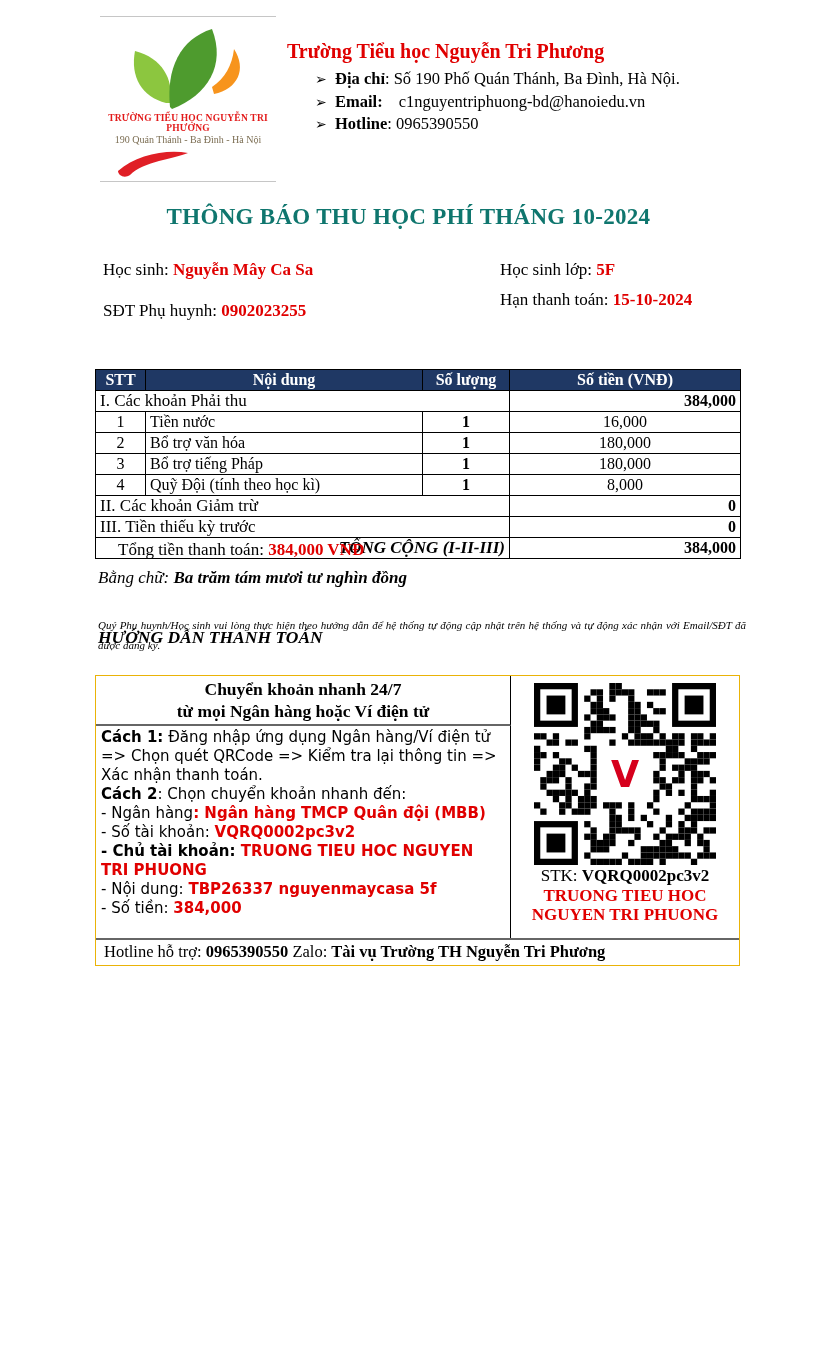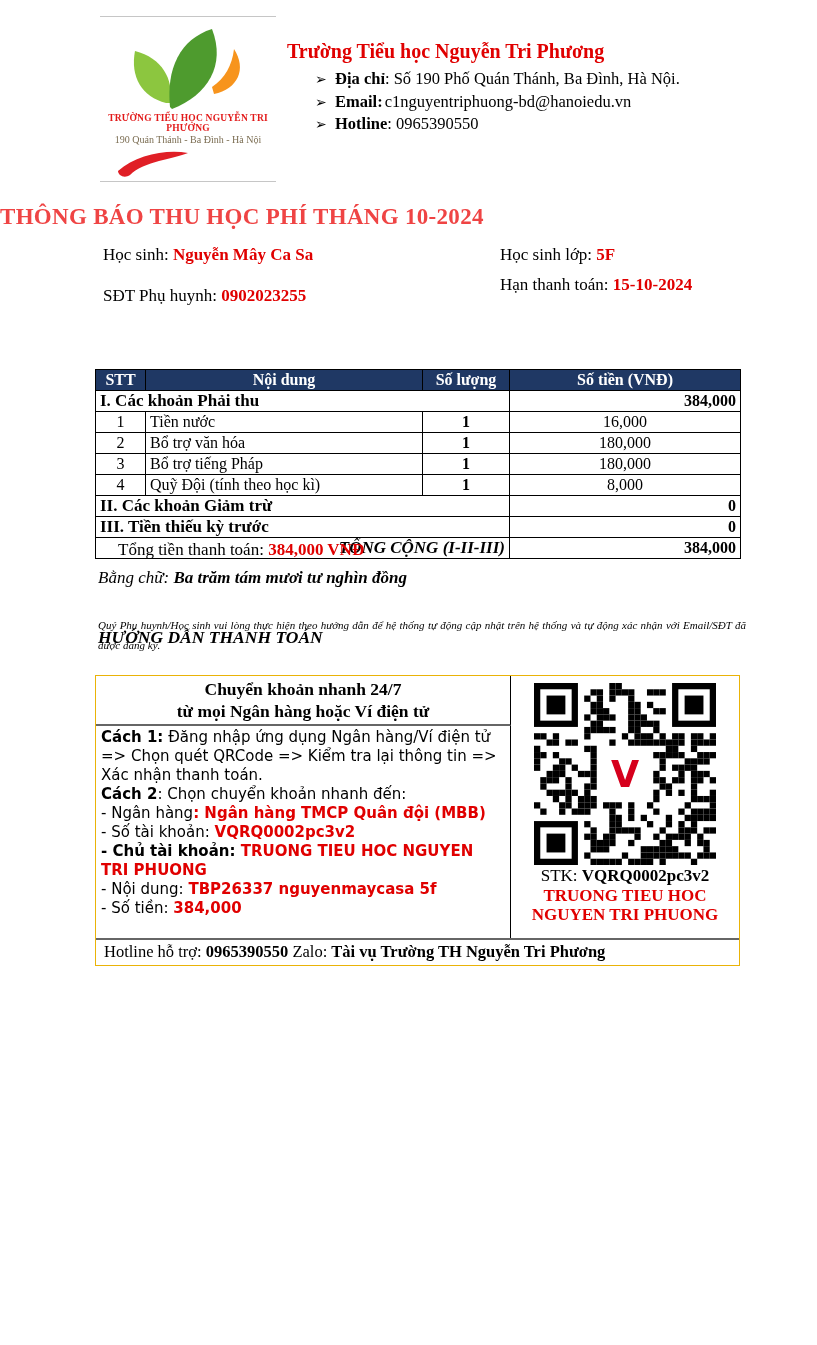--- a/index.html
+++ b/index.html
@@ -17,46 +17,46 @@
   .logo-leaves { display:block; margin:6px auto 0; }
   .logo-name { font-size:9.5px; font-weight:bold; color:#e21a1a; letter-spacing:.2px; margin-top:-2px; }
   .logo-addr { font-size:10px; color:#7b6d52; margin-top:1px; }
   .logo-swoosh { display:block; margin:2px 0 0 14px; }
   
   .header-block { position:absolute; left:287px; top:40px; width:480px; }
   .school-name { font-size:20px; font-weight:bold; color:#e00000; margin-bottom:5px; }
   .contact-row { font-size:16.5px; line-height:21.5px; padding-left:28px; }
   .contact-row .bullet { display:inline-block; width:20px; font-size:14px; }
   .contact-row b { font-weight:bold; }
-  .contact-row .val-gap { margin-left:2px; }
+  .contact-row .val-gap { margin-left:16px; }
   
   .notice-title {
-    position:absolute; left:0; top:204px; width:817px; text-align:left;
-    font-size:23px; font-weight:bold; color:#ef4444; letter-spacing:.3px;
-  }
-  
-  .info { position:absolute; font-size:17px; line-height:20px; }
+    position:absolute; left:0; top:204px; width:817px; text-align:center;
+    font-size:23px; font-weight:bold; color:#0f766e; letter-spacing:.3px;
+  }
+  
+  .info { position:absolute; font-size:17px; line-height:20px;margin-top:15px; }
   .info .red { color:#e00000; font-weight:bold; }
   #inf-name { left:103px; top:245px; }
   #inf-class { left:500px; top:245px; }
   #inf-phone { left:103px; top:286px; }
   #inf-deadline { left:500px; top:275px; width:200px; }
   
   table.fees {
     position:absolute; left:95px; top:322px; width:645px;
     border-collapse:collapse; font-size:16px; table-layout:fixed;margin-top:47px;
   }
   table.fees td, table.fees th { border:1px solid #000; padding:0 4px; height:21px; overflow:hidden; }
   table.fees thead th {
     background:#1f3864; color:#fff; font-weight:bold; text-align:center;
     padding:1px 2px; line-height:18px;
   }
   td.c { text-align:center; }
   td.r { text-align:right; font-weight:bold; }
-  td.sec { font-weight:bold; font-size:17px; padding-left:6px; }
+  td.sec { font-weight:normal; font-size:17px; padding-left:6px; }
   td.qty { text-align:center; font-weight:bold; }
   td.total-lbl { font-weight:bold; font-style:italic; font-size:17px; text-align:right; padding-right:60px; }
   
   .sum-line { position:absolute; left:98px; font-size:17px; }
   #sum-total { top:540px;margin-left:20px; }
   #sum-total .red { color:#e00000; font-weight:bold; }
   #sum-words { top:568px; font-style:italic; }
   #sum-words b { font-weight:bold; }
   #guide-title { top:595px; font-weight:bold; font-style:italic; font-size:17.5px;margin-top:32px; }
   #guide-text {

